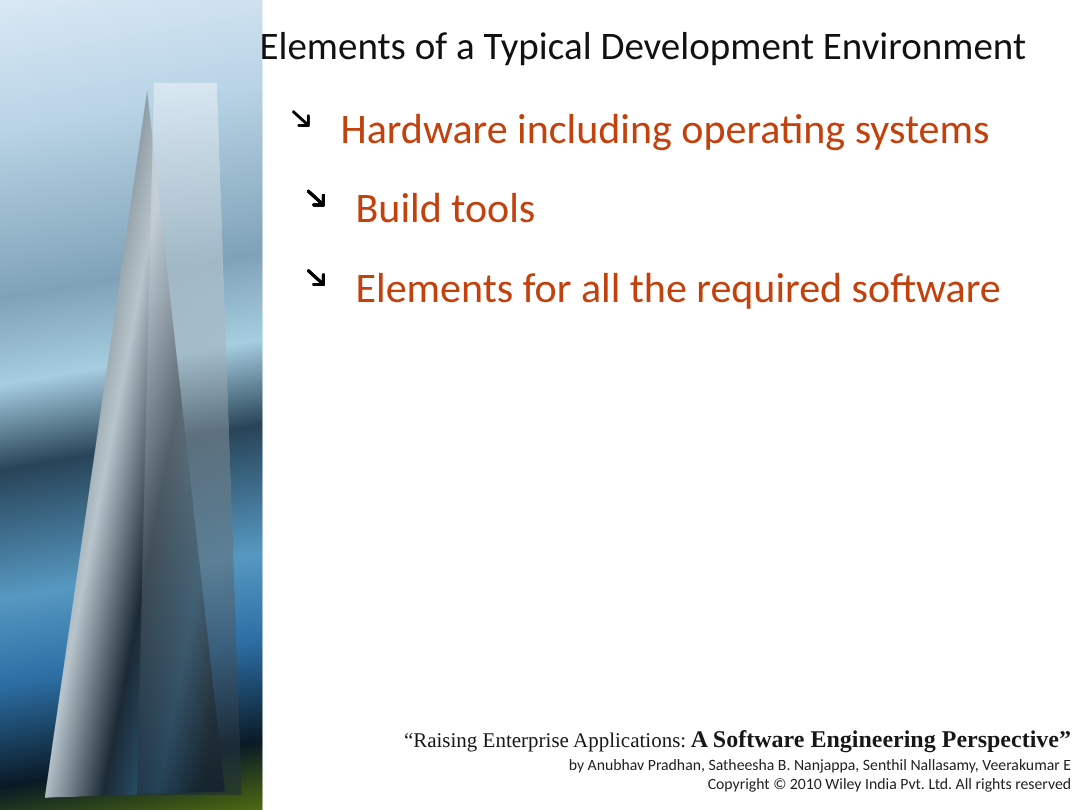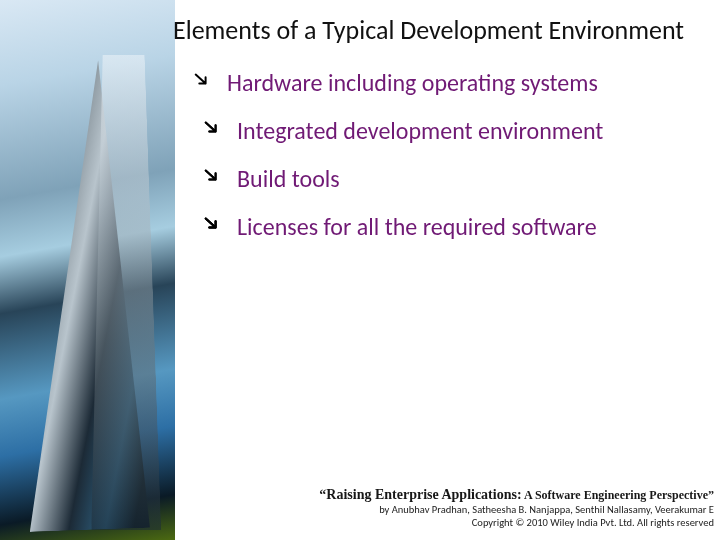--- a/index.html
+++ b/index.html
@@ -68,23 +68,23 @@
     font-family: "Segoe UI", Calibri, Arial, sans-serif;
   }
   ul.bullets {
     list-style: none;
     margin-left: 8px;
   }
   ul.bullets li {
     position: relative;
     padding: 0 0 0 34px;
     margin-bottom: 18px;
-    font-size: 24px;
+    font-size: 28px;
     line-height: 1.25;
-    color: #701a75;
+    color: #c2410c;
   }
   ul.bullets li.indent { padding-left: 44px; }
   ul.bullets li.indent .arrow { left: 10px; }
   .arrow {
     position: absolute;
     left: 0;
     top: 3px;
     width: 18px;
     height: 18px;
     display: inline-block;
@@ -94,24 +94,24 @@
     position: absolute;
     left: 0;
     right: 6px;
     bottom: 10px;
     text-align: right;
     font-family: "Times New Roman", Georgia, serif;
     color: #171717;
   }
   .footer .book-title {
     font-size: 14px;
-    font-weight: 700;
+    font-weight: 400;
   }
   .footer .book-sub {
-    font-size: 12px;
+    font-size: 16px;
     font-weight: 700;
   }
   .footer .authors, .footer .copyright {
     font-size: 10.5px;
     font-weight: 400;
     font-family: Calibri, Arial, sans-serif;
     color: #222;
     line-height: 1.3;
   }
 </style>
@@ -131,21 +131,21 @@
         </span><span>Hardware including operating systems</span></li>
       <li class="indent"><span class="arrow">
           <svg viewBox="0 0 20 20">
             <path d="M3 4 L14 14 M14 14 L14 7 M14 14 L7 14" stroke="#000" stroke-width="2.2" fill="none" stroke-linecap="round" stroke-linejoin="round"></path>
           </svg>
         </span></li>
       <li class="indent"><span class="arrow">
           <svg viewBox="0 0 20 20">
             <path d="M3 4 L14 14 M14 14 L14 7 M14 14 L7 14" stroke="#000" stroke-width="2.2" fill="none" stroke-linecap="round" stroke-linejoin="round"></path>
           </svg>
-        </span><span>Integrated development environment</span></li>
+        </span></li>
       <li class="indent"><span class="arrow">
           <svg viewBox="0 0 20 20">
             <path d="M3 4 L14 14 M14 14 L14 7 M14 14 L7 14" stroke="#000" stroke-width="2.2" fill="none" stroke-linecap="round" stroke-linejoin="round"></path>
           </svg>
         </span></li>
       <li class="indent"><span class="arrow">
           <svg viewBox="0 0 20 20">
             <path d="M3 4 L14 14 M14 14 L14 7 M14 14 L7 14" stroke="#000" stroke-width="2.2" fill="none" stroke-linecap="round" stroke-linejoin="round"></path>
           </svg>
         </span><span>Build tools</span></li>
@@ -156,21 +156,21 @@
         </span></li>
       <li class="indent"><span class="arrow">
           <svg viewBox="0 0 20 20">
             <path d="M3 4 L14 14 M14 14 L14 7 M14 14 L7 14" stroke="#000" stroke-width="2.2" fill="none" stroke-linecap="round" stroke-linejoin="round"></path>
           </svg>
         </span></li>
       <li class="indent"><span class="arrow">
           <svg viewBox="0 0 20 20">
             <path d="M3 4 L14 14 M14 14 L14 7 M14 14 L7 14" stroke="#000" stroke-width="2.2" fill="none" stroke-linecap="round" stroke-linejoin="round"></path>
           </svg>
-        </span><span>Licenses for all the required software</span></li>
+        </span><span>Elements for all the required software</span></li>
     </ul>
 </div>
 
 <div class="footer">
   <div>
     <span class="book-title">“Raising Enterprise Applications:</span><span class="book-sub"> A Software Engineering Perspective”</span>
   </div>
   <div class="authors">by Anubhav Pradhan, Satheesha B. Nanjappa, Senthil Nallasamy, Veerakumar E</div>
   <div class="copyright">Copyright © 2010 Wiley India Pvt. Ltd.  All rights reserved</div>
 </div>

